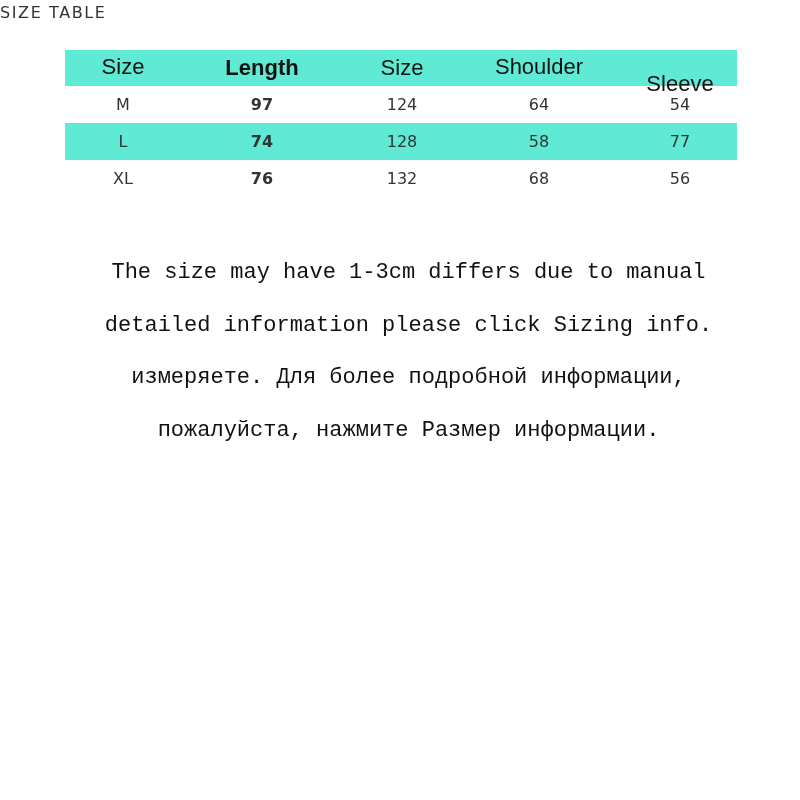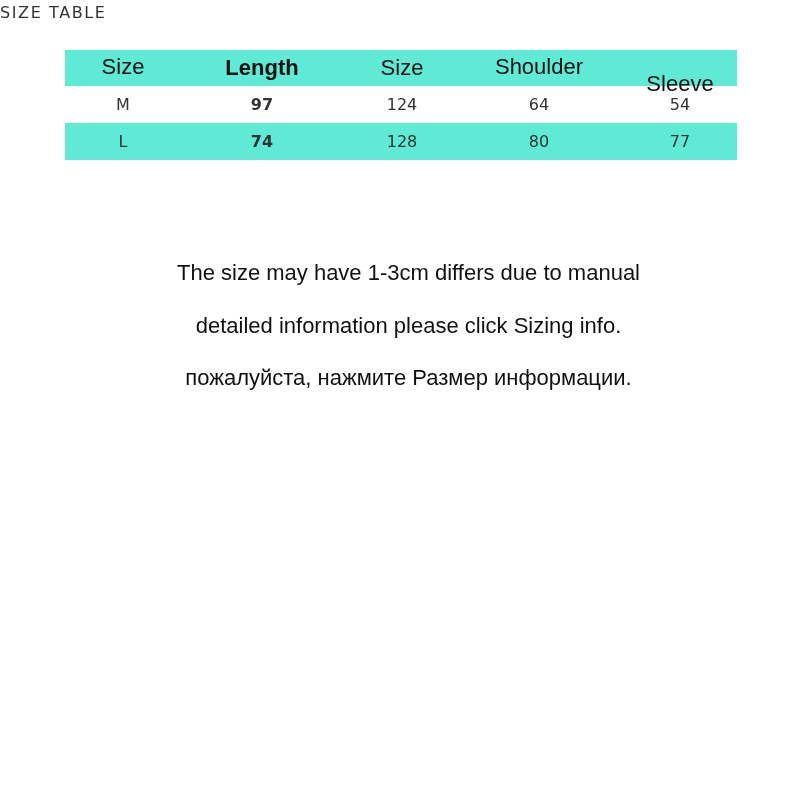--- a/index.html
+++ b/index.html
@@ -68,21 +68,21 @@
     .header .c4 { top: 16px; }
 
     .notes {
       position: absolute;
       left: 0;
       top: 247px;
       width: 800px;
       text-align: center;
     }
     .note-line {
-      font-family: Liberation Sans, sans-serif;
+      font-family: Liberation Mono, monospace;
       font-size: 22px;
       line-height: 52.5px;
       height: 52.5px;
       color: #111111;
       white-space: nowrap;
       margin-left: 17px;
     }
   </style>
 </head>
 <body>
@@ -101,22 +101,30 @@
     <div class="cell c0">M</div>
     <div class="cell c1">97</div>
     <div class="cell c2">124</div>
     <div class="cell c3">64</div>
     <div class="cell c4">54</div>
   </div>
   <div class="row body-row shaded">
     <div class="cell c0">L</div>
     <div class="cell c1">74</div>
     <div class="cell c2">128</div>
-    <div class="cell c3">80</div>
+    <div class="cell c3">58</div>
     <div class="cell c4">77</div>
+  </div>
+  <div class="row body-row">
+    <div class="cell c0">XL</div>
+    <div class="cell c1">76</div>
+    <div class="cell c2">132</div>
+    <div class="cell c3">68</div>
+    <div class="cell c4">56</div>
   </div>
 </div>
 
 <div class="notes">
   <div class="note-line">The size may have 1-3cm differs due to manual</div>
   <div class="note-line">detailed information please click Sizing info.</div>
+  <div class="note-line">измеряете. Для более подробной информации,</div>
   <div class="note-line">пожалуйста, нажмите Размер информации.</div>
 </div>
 
 </body></html>

